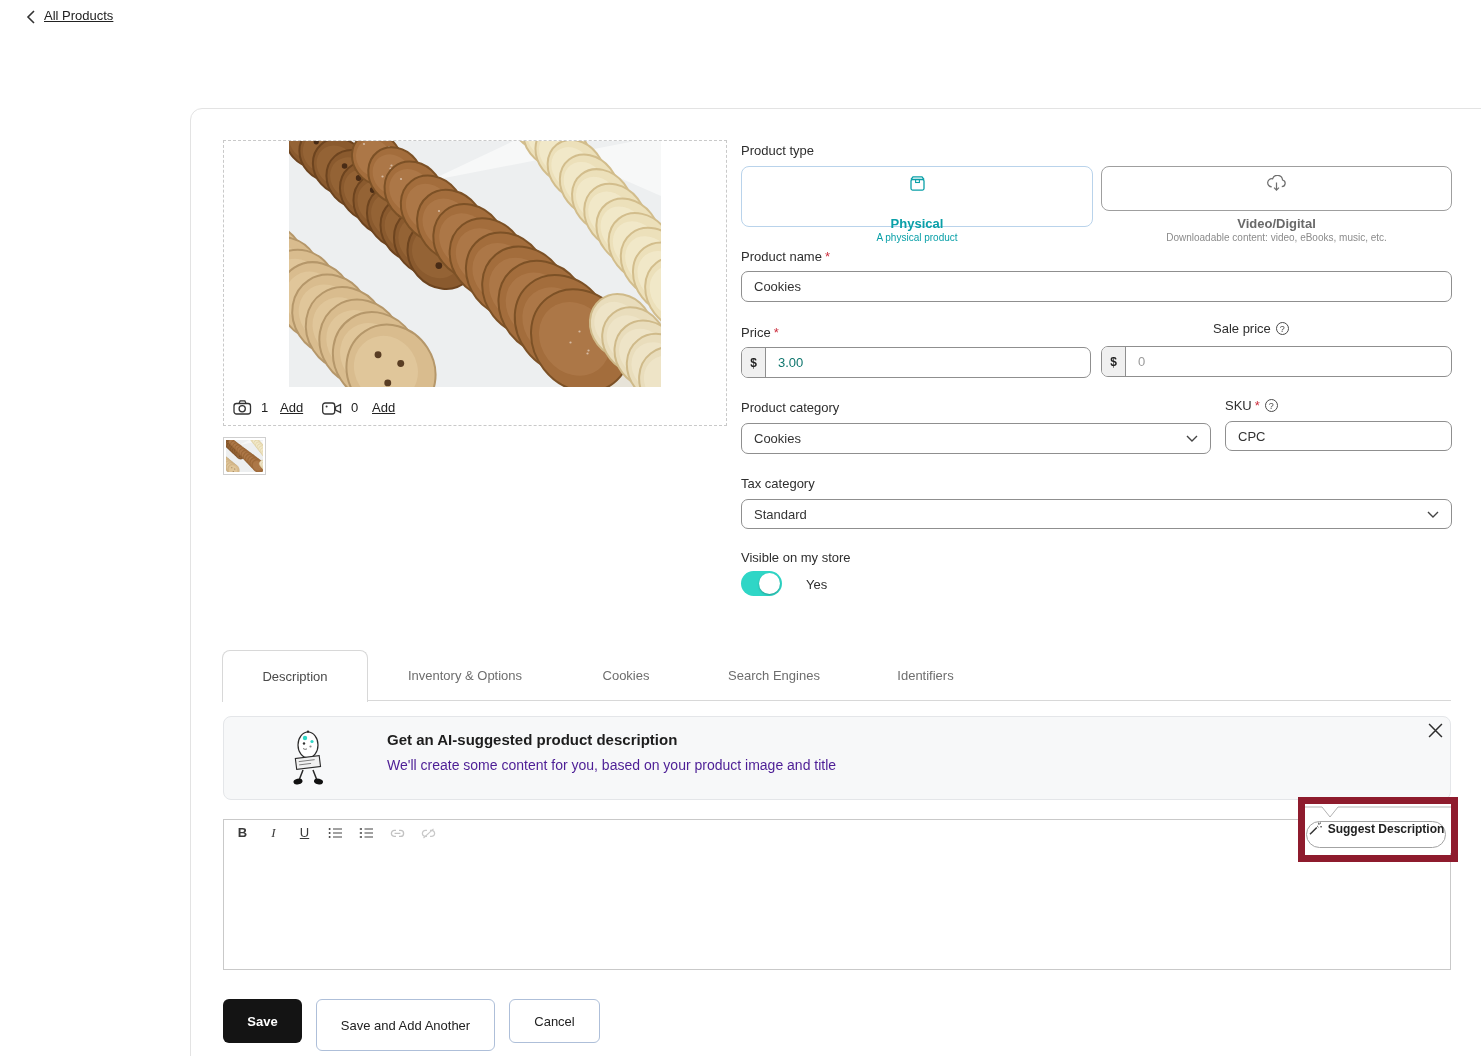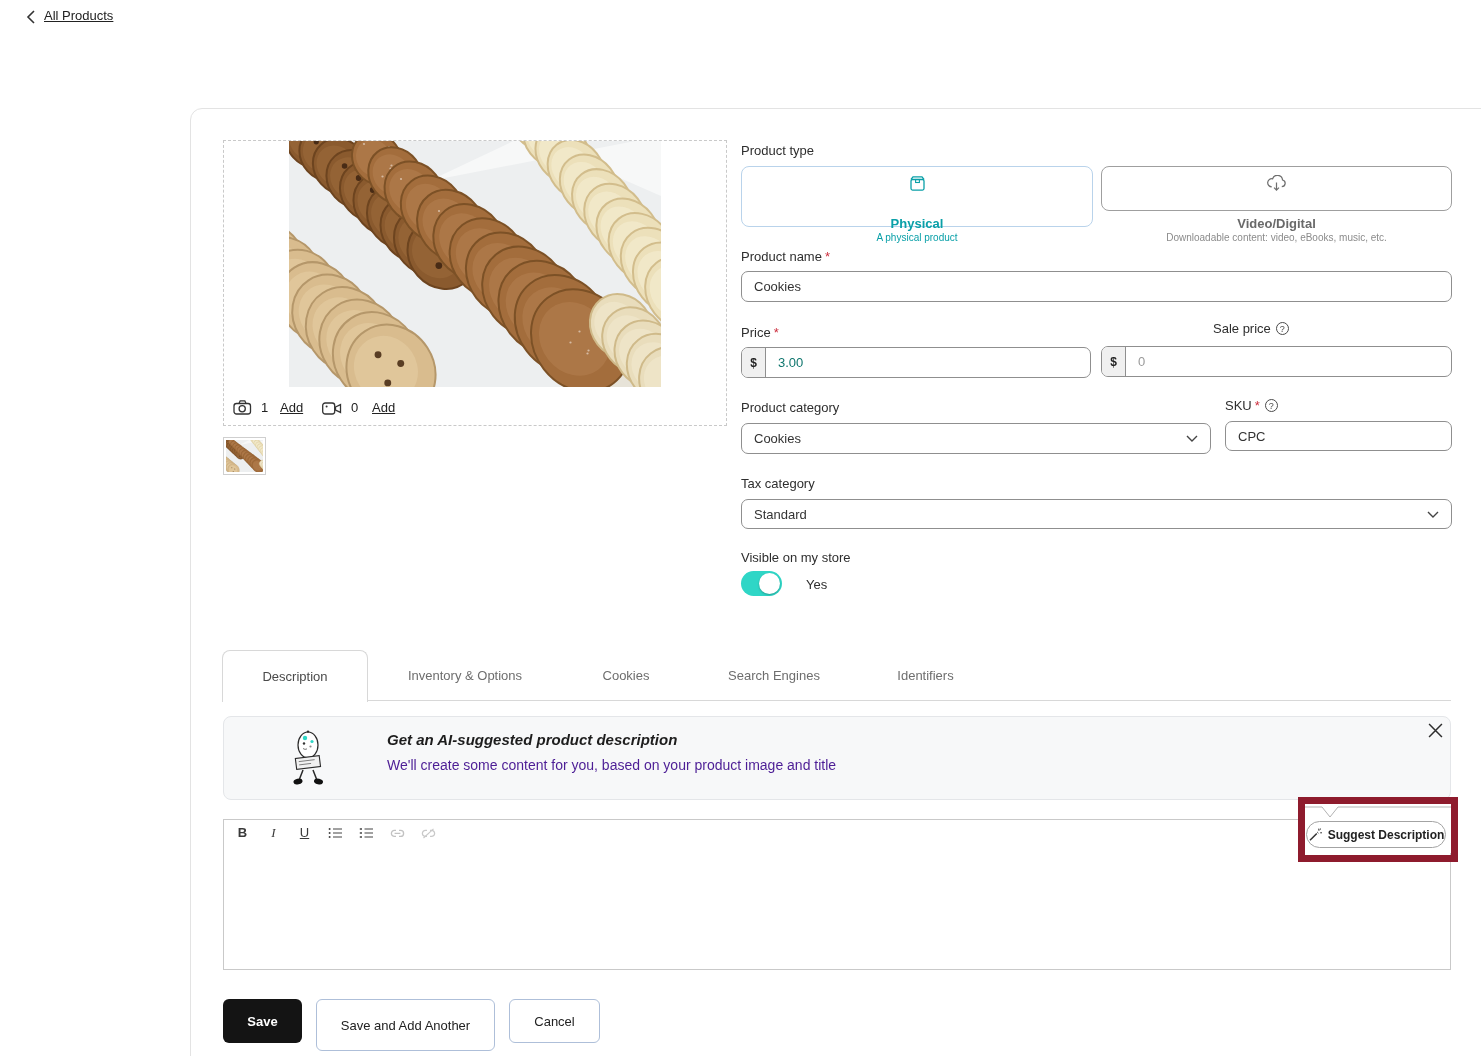--- a/index.html
+++ b/index.html
@@ -69,21 +69,21 @@
   
   .editor-toolbar { border:1px solid #c9c9c9; background:#fff; display:flex; align-items:center; }
   .editor-body { border:1px solid #c9c9c9; border-top:none; background:#fff; }
   .tb-btn { width:31px; text-align:center; font-size:13px; color:#3a3a3a; cursor:pointer; line-height:26px; }
   .tb-b { font-weight:700; }
   .tb-i { font-style:italic; font-family:"Liberation Serif", serif; }
   .tb-u { text-decoration:underline; }
   .tb-ic { width:31px; display:flex; justify-content:center; align-items:center; cursor:pointer; }
 
   .suggest-pill { border:1px solid #a3a3a3; border-radius:14px; background:#fff; display:flex;
-    align-items:center; justify-content:center; gap:6px; font-size:12px; font-weight:700;
+    justify-content:center; gap:6px; font-size:12px; font-weight:700;
     color:#222; cursor:pointer; z-index:6; }
   .annotation-box { border:7px solid #8e1b2d; z-index:10; pointer-events:none; }
 
   
   .btn { border-radius:6px; font-size:13px; display:flex; align-items:center; justify-content:center; cursor:pointer; }
   .btn-primary { background:#141414; color:#fff; font-weight:600;text-align:right; }
   .btn-secondary { background:#fff; border:1px solid #aebfd9; color:#222; }
 </style>
 </head>
 <body>
@@ -639,21 +639,21 @@
     <circle cx="21.5" cy="16.5" r="1.1" fill="#888"></circle>
     <path d="M14,18.5 q2,1.6 4,0.4" fill="none" stroke="#555" stroke-width="0.8"></path>
     <g transform="rotate(-7 19 33)">
       <rect x="7" y="27" width="24" height="11" fill="#f1f1f1" stroke="#2a2a2a" stroke-width="1.1"></rect>
       <path d="M10,30.5 H26 M10,33.8 H22" stroke="#777" stroke-width="0.9"></path>
     </g>
     <path d="M14,40 L10.5,49 M24,40 L27.5,49" stroke="#2a2a2a" stroke-width="1.5" fill="none"></path>
     <ellipse cx="9" cy="51.5" rx="4.6" ry="2.8" fill="#111" transform="rotate(-14 9 51.5)"></ellipse>
     <ellipse cx="29.5" cy="51.5" rx="4.6" ry="2.8" fill="#111" transform="rotate(14 29.5 51.5)"></ellipse>
   </svg>
-  <div class="abs banner-title" style="left:387px;top:731px;font-style:italic;">Get an AI-suggested product description</div>
+  <div class="abs banner-title" style="left:387px;top:731px;">Get an AI-suggested product description</div>
   <div class="abs banner-sub" style="left:387px;top:757px;">We'll create some content for you, based on your product image and title</div>
   <svg class="abs close-btn" style="left:1428px;top:723px;" width="15" height="15" viewBox="0 0 14 14">
     <path d="M1,1 L13,13 M13,1 L1,13" stroke="#2e2e2e" stroke-width="1.4"></path>
   </svg>
 
   <div class="abs editor-toolbar" style="left:223px;top:819px;width:1228px;height:28px;">
     <div class="tb-btn tb-b" style="margin-left:3px;">B</div>
     <div class="tb-btn tb-i">I</div>
     <div class="tb-btn tb-u">U</div>
     <div class="tb-ic">

